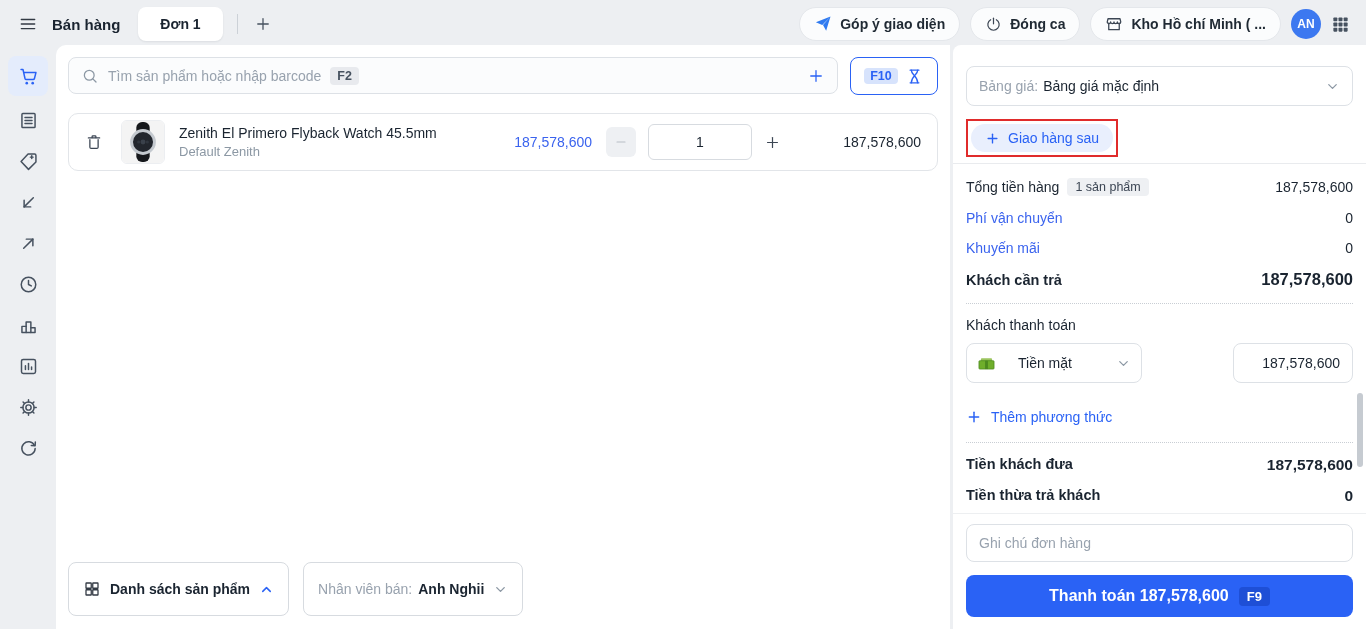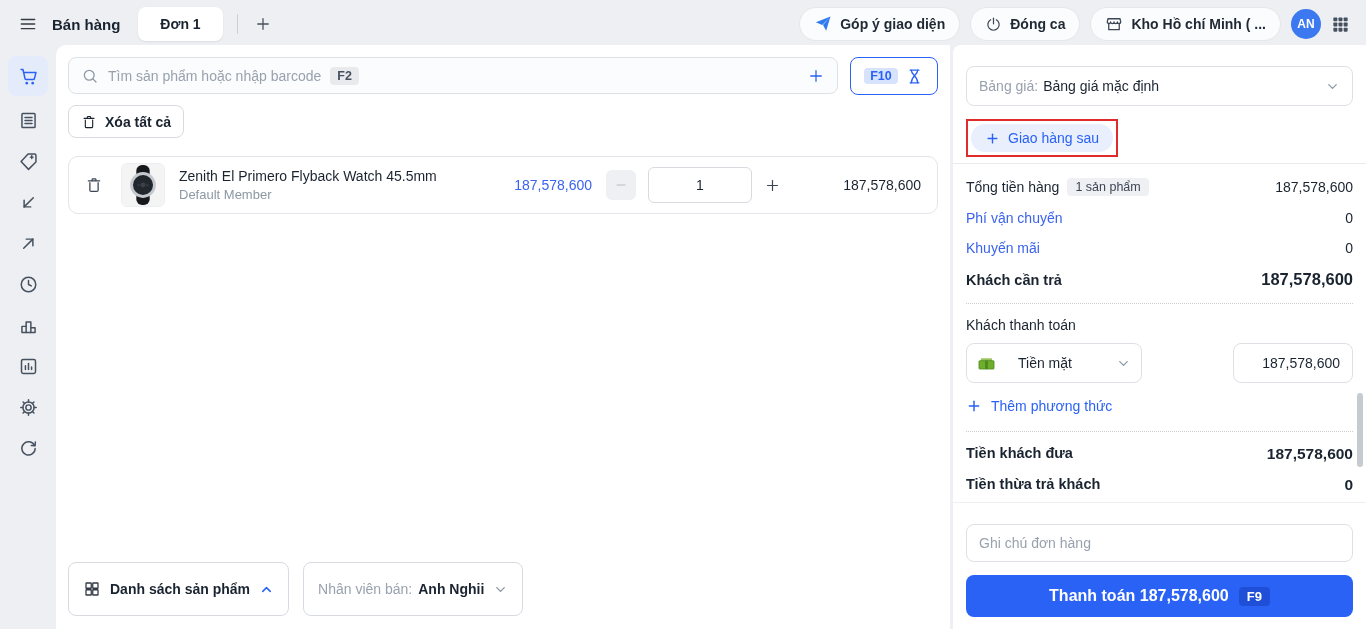--- a/index.html
+++ b/index.html
@@ -75,21 +75,21 @@
   .link-blue { color:#3a63ee; cursor:pointer; }
   .sum-badge { background:#eef0f3; color:#3c4654; font-size:12.5px; border-radius:4px; padding:2px 8px; margin-left:8px; }
   .due .sum-label { font-weight:bold; font-size:14.5px; }
   .due .val { font-weight:bold; font-size:16.5px; }
   .dotted { border-top:1px dotted #c9ced4; margin-top:14px; }
   .pay-section-label { margin-top:13px; font-size:14px; color:#1a2430; }
   .method-row { margin-top:10px; display:flex; justify-content:space-between; }
   .method-select { width:176px; height:40px; border:1px solid #dde1e6; border-radius:8px; display:flex; align-items:center; gap:22px; padding:0 10px; cursor:pointer; }
   .method-select .chev { margin-left:auto; color:#8c98a4; }
   .amount-input { width:120px; height:40px; border:1px solid #dde1e6; border-radius:8px; text-align:right; padding:0 12px; font-size:14px; font-family:inherit; color:#1a2430; }
-  .add-method { margin-top:15px; display:inline-flex; align-items:center; gap:9px; color:#2a62f5; font-size:14px; cursor:pointer; }
+  .add-method { margin-top:26px; display:inline-flex; align-items:center; gap:9px; color:#2a62f5; font-size:14px; cursor:pointer; }
   .bold-row { display:flex; margin-top:13px; }
   .bold-row .lbl { font-weight:bold; font-size:14.5px; }
   .bold-row .val { margin-left:auto; font-weight:bold; font-size:15.5px; }
   .scroll-shadow { margin:8px -13px 0; border-bottom:1px solid #edeff1; box-shadow:0 3px 5px -2px rgba(16,24,40,.14); }
   .scroll-thumb { position:absolute; right:3px; top:348px; width:6px; height:74px; background:#c6cbd1; border-radius:3px; }
   .panel-bottom { position:absolute; left:13px; right:13px; bottom:12px; }
   .note-input { width:100%; height:38px; border:1px solid #dde1e6; border-radius:8px; padding:0 12px; font-size:14px; font-family:inherit; color:#1a2430; }
   .note-input::placeholder { color:#98a2ae; }
   .pay-btn { margin-top:13px; width:100%; height:42px; background:#2a62f5; border:none; border-radius:8px; color:#fff; font-size:16px; font-weight:bold; display:flex; align-items:center; justify-content:center; gap:10px; cursor:pointer; font-family:inherit; }
   .kbd-dark { background:#1e4fd6; color:#fff; font-size:13px; font-weight:bold; border-radius:4px; padding:2px 8px; }
@@ -285,32 +285,20 @@
       <span>
           <svg class="ic" width="19" height="19" viewBox="0 0 24 24" style="color:#2a62f5">
             <line x1="6.5" y1="4" x2="17.5" y2="4"></line>
             <line x1="6.5" y1="20" x2="17.5" y2="20"></line>
             <path d="M8 4c0 6.5 8 6.5 8 16M16 4c0 6.5-8 6.5-8 16"></path>
           </svg>
         </span>
     </div>
   </div>
 
-  <div class="clear-row">
-    <button class="btn-light">
-      <span>
-          <svg class="ic" width="16" height="16" viewBox="0 0 24 24">
-            <line x1="4.5" y1="6.5" x2="19.5" y2="6.5"></line>
-            <path d="M9.5 6V4.8a1 1 0 0 1 1-1h3a1 1 0 0 1 1 1V6"></path>
-            <path d="M6.5 9v10a1.6 1.6 0 0 0 1.6 1.5h7.8A1.6 1.6 0 0 0 17.5 19V9"></path>
-          </svg>
-        </span>
-      <span>Xóa tất cả</span>
-    </button>
-  </div>
 
   <div class="product-row">
     <span class="row-trash">
       <svg class="ic" width="18" height="18" viewBox="0 0 24 24">
           <line x1="4.5" y1="6.5" x2="19.5" y2="6.5"></line>
           <path d="M9.5 6V4.8a1 1 0 0 1 1-1h3a1 1 0 0 1 1 1V6"></path>
           <path d="M6.5 9v10a1.6 1.6 0 0 0 1.6 1.5h7.8A1.6 1.6 0 0 0 17.5 19V9"></path>
         </svg>
     </span>
     <div class="p-img">
@@ -319,21 +307,21 @@
           <rect x="15" y="1" width="14" height="42" rx="6" fill="#16181c"></rect>
           <circle cx="22" cy="22" r="13.5" fill="#c4c9cf"></circle>
           <circle cx="22" cy="22" r="10.5" fill="#22262d"></circle>
           <circle cx="22" cy="22" r="2.6" fill="#3a414b"></circle>
           <circle cx="17.5" cy="22" r="1.7" fill="#30363f"></circle>
           <circle cx="26.5" cy="22" r="1.7" fill="#30363f"></circle>
         </svg>
     </div>
     <div class="p-info">
       <span class="p-name">Zenith El Primero Flyback Watch 45.5mm</span>
-      <span class="p-variant">Default Member</span>
+      <span class="p-variant">Default Zenith</span>
     </div>
     <span class="p-price">187,578,600</span>
     <button class="qty-minus">
       <svg class="ic" width="16" height="16" viewBox="0 0 24 24">
           <line x1="6" y1="12" x2="18" y2="12"></line>
         </svg>
     </button>
     <input class="qty-input" value="1" style="">
     <span class="qty-plus">
       <svg class="ic" width="17" height="17" viewBox="0 0 24 24">

